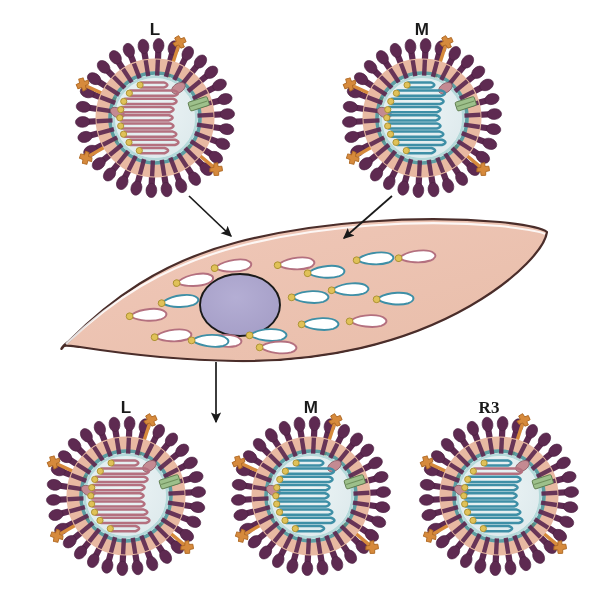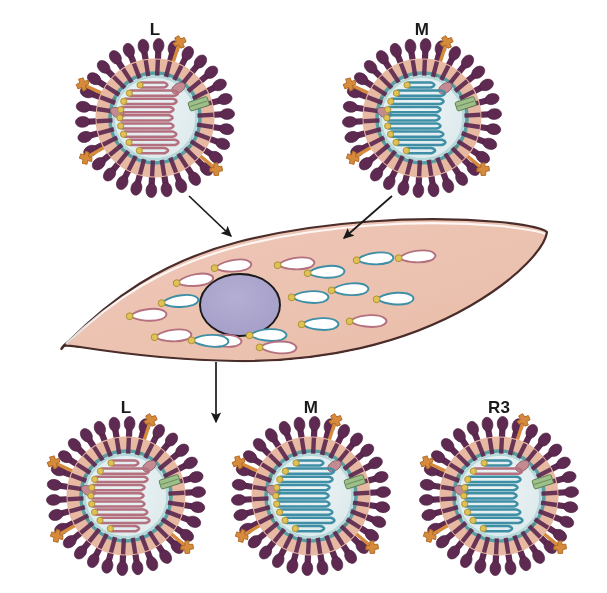--- a/index.html
+++ b/index.html
@@ -817,15 +817,15 @@
             <circle cx="483.3002857166182" cy="528.6" r="3.1" fill="#e0c158" stroke="#a98f2f" stroke-width="0.9"></circle>
           </g>
         </g>
       </g>
   </svg>
 
   <div class="virus-label" id="lbl-parent-l" style="left: 155px; top: 20px;">L</div>
   <div class="virus-label" id="lbl-parent-m" style="left: 422px; top: 20px;">M</div>
   <div class="virus-label" id="lbl-progeny-l" style="left: 126px; top: 398px;">L</div>
   <div class="virus-label" id="lbl-progeny-m" style="left: 311px; top: 398px;">M</div>
-  <div class="virus-label" id="lbl-progeny-r3" style="left: 499px; top: 398px;">R3</div>
+  <div class="virus-label" id="lbl-progeny-r3" style="left: 489px; top: 398px; font-family: Liberation Serif, serif;">R3</div>
 
 </div>
 
 </body></html>

